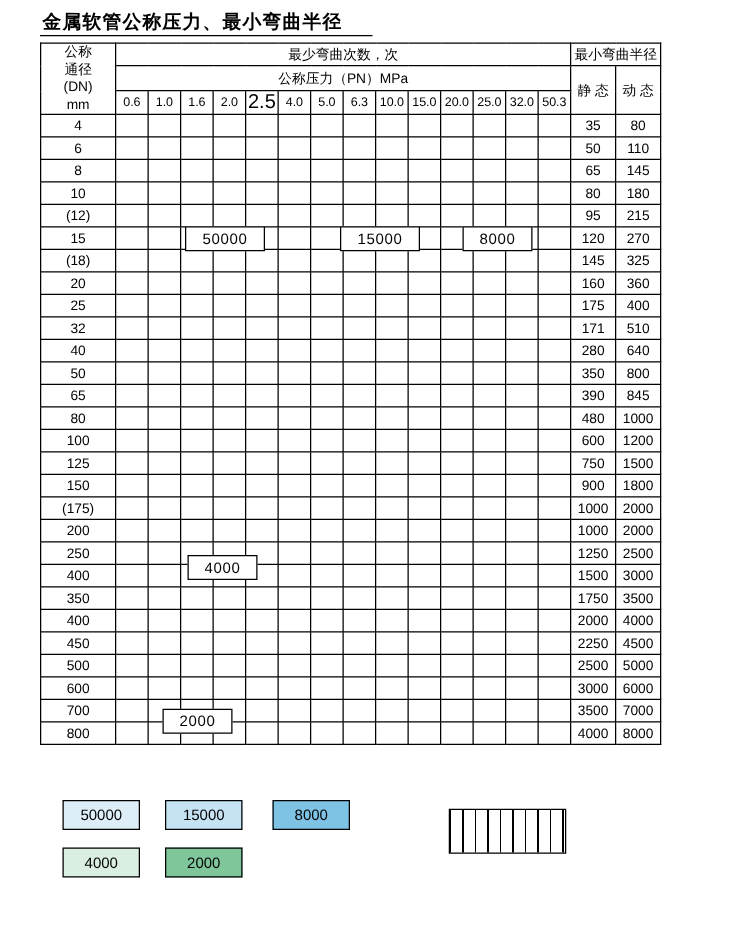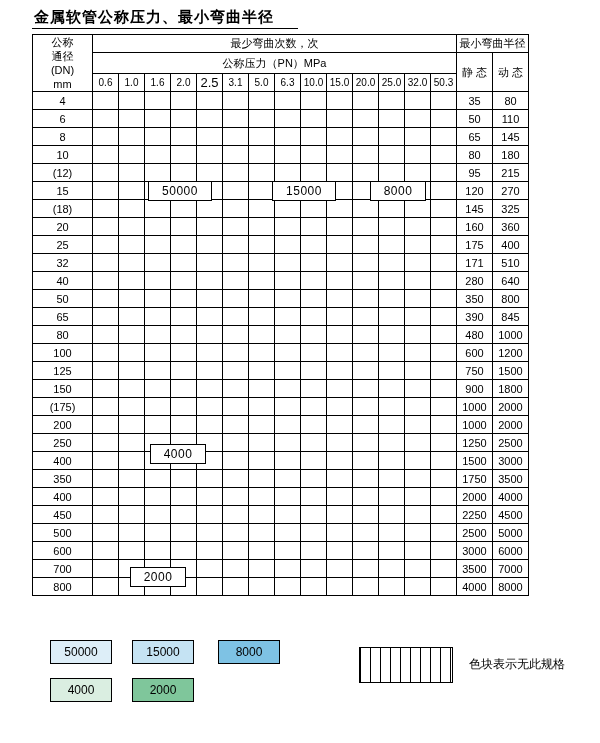--- a/index.html
+++ b/index.html
@@ -154,22 +154,22 @@
       <tr class="hdr-row2">
         <td class="hdr" colspan="14">公称压力（PN）MPa</td>
         <td class="hdr" rowspan="2">静 态</td>
         <td class="hdr" rowspan="2">动 态</td>
       </tr>
       <tr class="hdr-row3">
         <td class="hdr" style="font-size: 10px;">0.6</td>
         <td class="hdr" style="font-size: 10px;">1.0</td>
         <td class="hdr" style="font-size: 10px;">1.6</td>
         <td class="hdr" style="font-size: 10px;">2.0</td>
-        <td class="hdr" style="font-size: 13px;">2.5</td>
-        <td class="hdr" style="font-size: 10px;">3.1</td>
+        <td class="hdr" style="font-size: 16px;">2.5</td>
+        <td class="hdr" style="font-size: 10px;">4.0</td>
         <td class="hdr" style="font-size: 10px;">5.0</td>
         <td class="hdr" style="font-size: 10px;">6.3</td>
         <td class="hdr" style="font-size: 10px;">10.0</td>
         <td class="hdr" style="font-size: 10px;">15.0</td>
         <td class="hdr" style="font-size: 10px;">20.0</td>
         <td class="hdr" style="font-size: 10px;">25.0</td>
         <td class="hdr" style="font-size: 10px;">32.0</td>
         <td class="hdr" style="font-size: 10px;">50.3</td>
       </tr>
       <tr>
@@ -715,14 +715,13 @@
     <div class="tagbox" style="left: 130px; top: 567px; width: 54px;">2000</div>
   </div>
 
 <div class="legend">
   <div class="lg-box lg-b1" style="left:18px;  top:8px;">50000</div>
   <div class="lg-box lg-b2" style="left:100px; top:8px;">15000</div>
   <div class="lg-box lg-b3" style="left:186px; top:8px;">8000</div>
   <div class="lg-box lg-b4" style="left:18px;  top:46px;">4000</div>
   <div class="lg-box lg-b5" style="left:100px; top:46px;">2000</div>
   <div class="lg-hatch" style="left:327px; top:15px;"></div>
-  <div class="lg-text" style="left:437px; top:21px;">色块表示无此规格</div>
 </div>
 
 </body></html>

